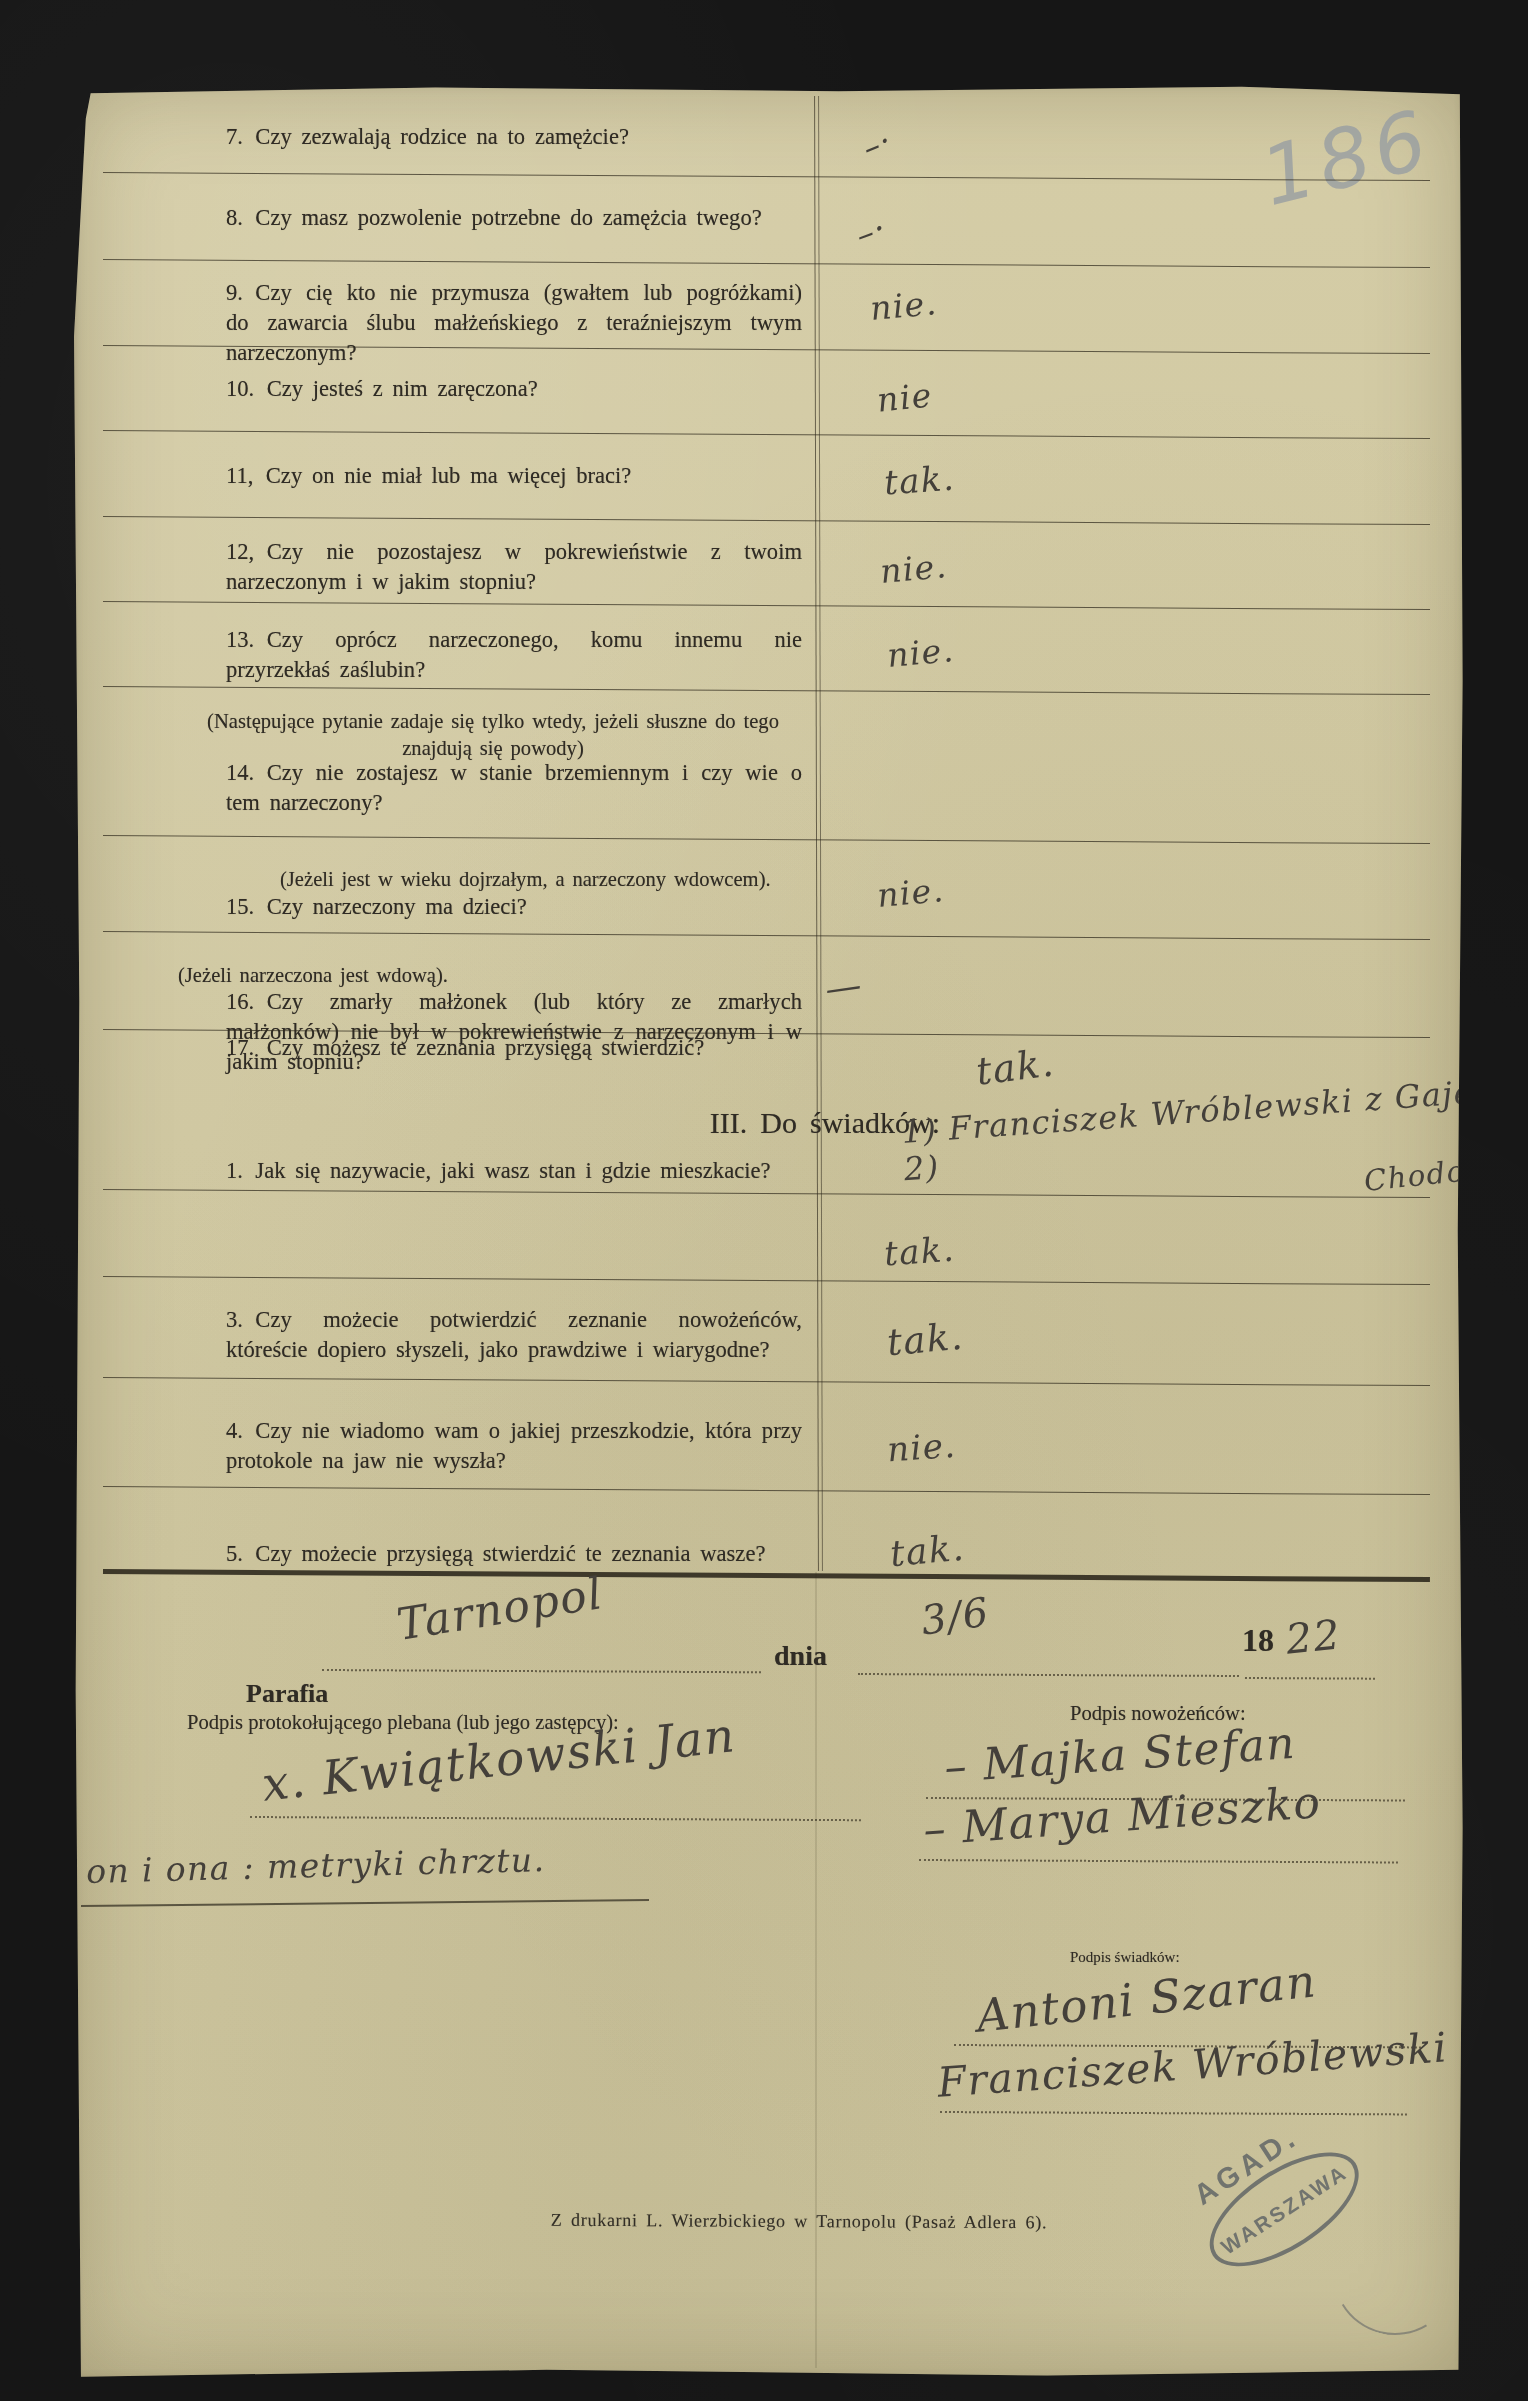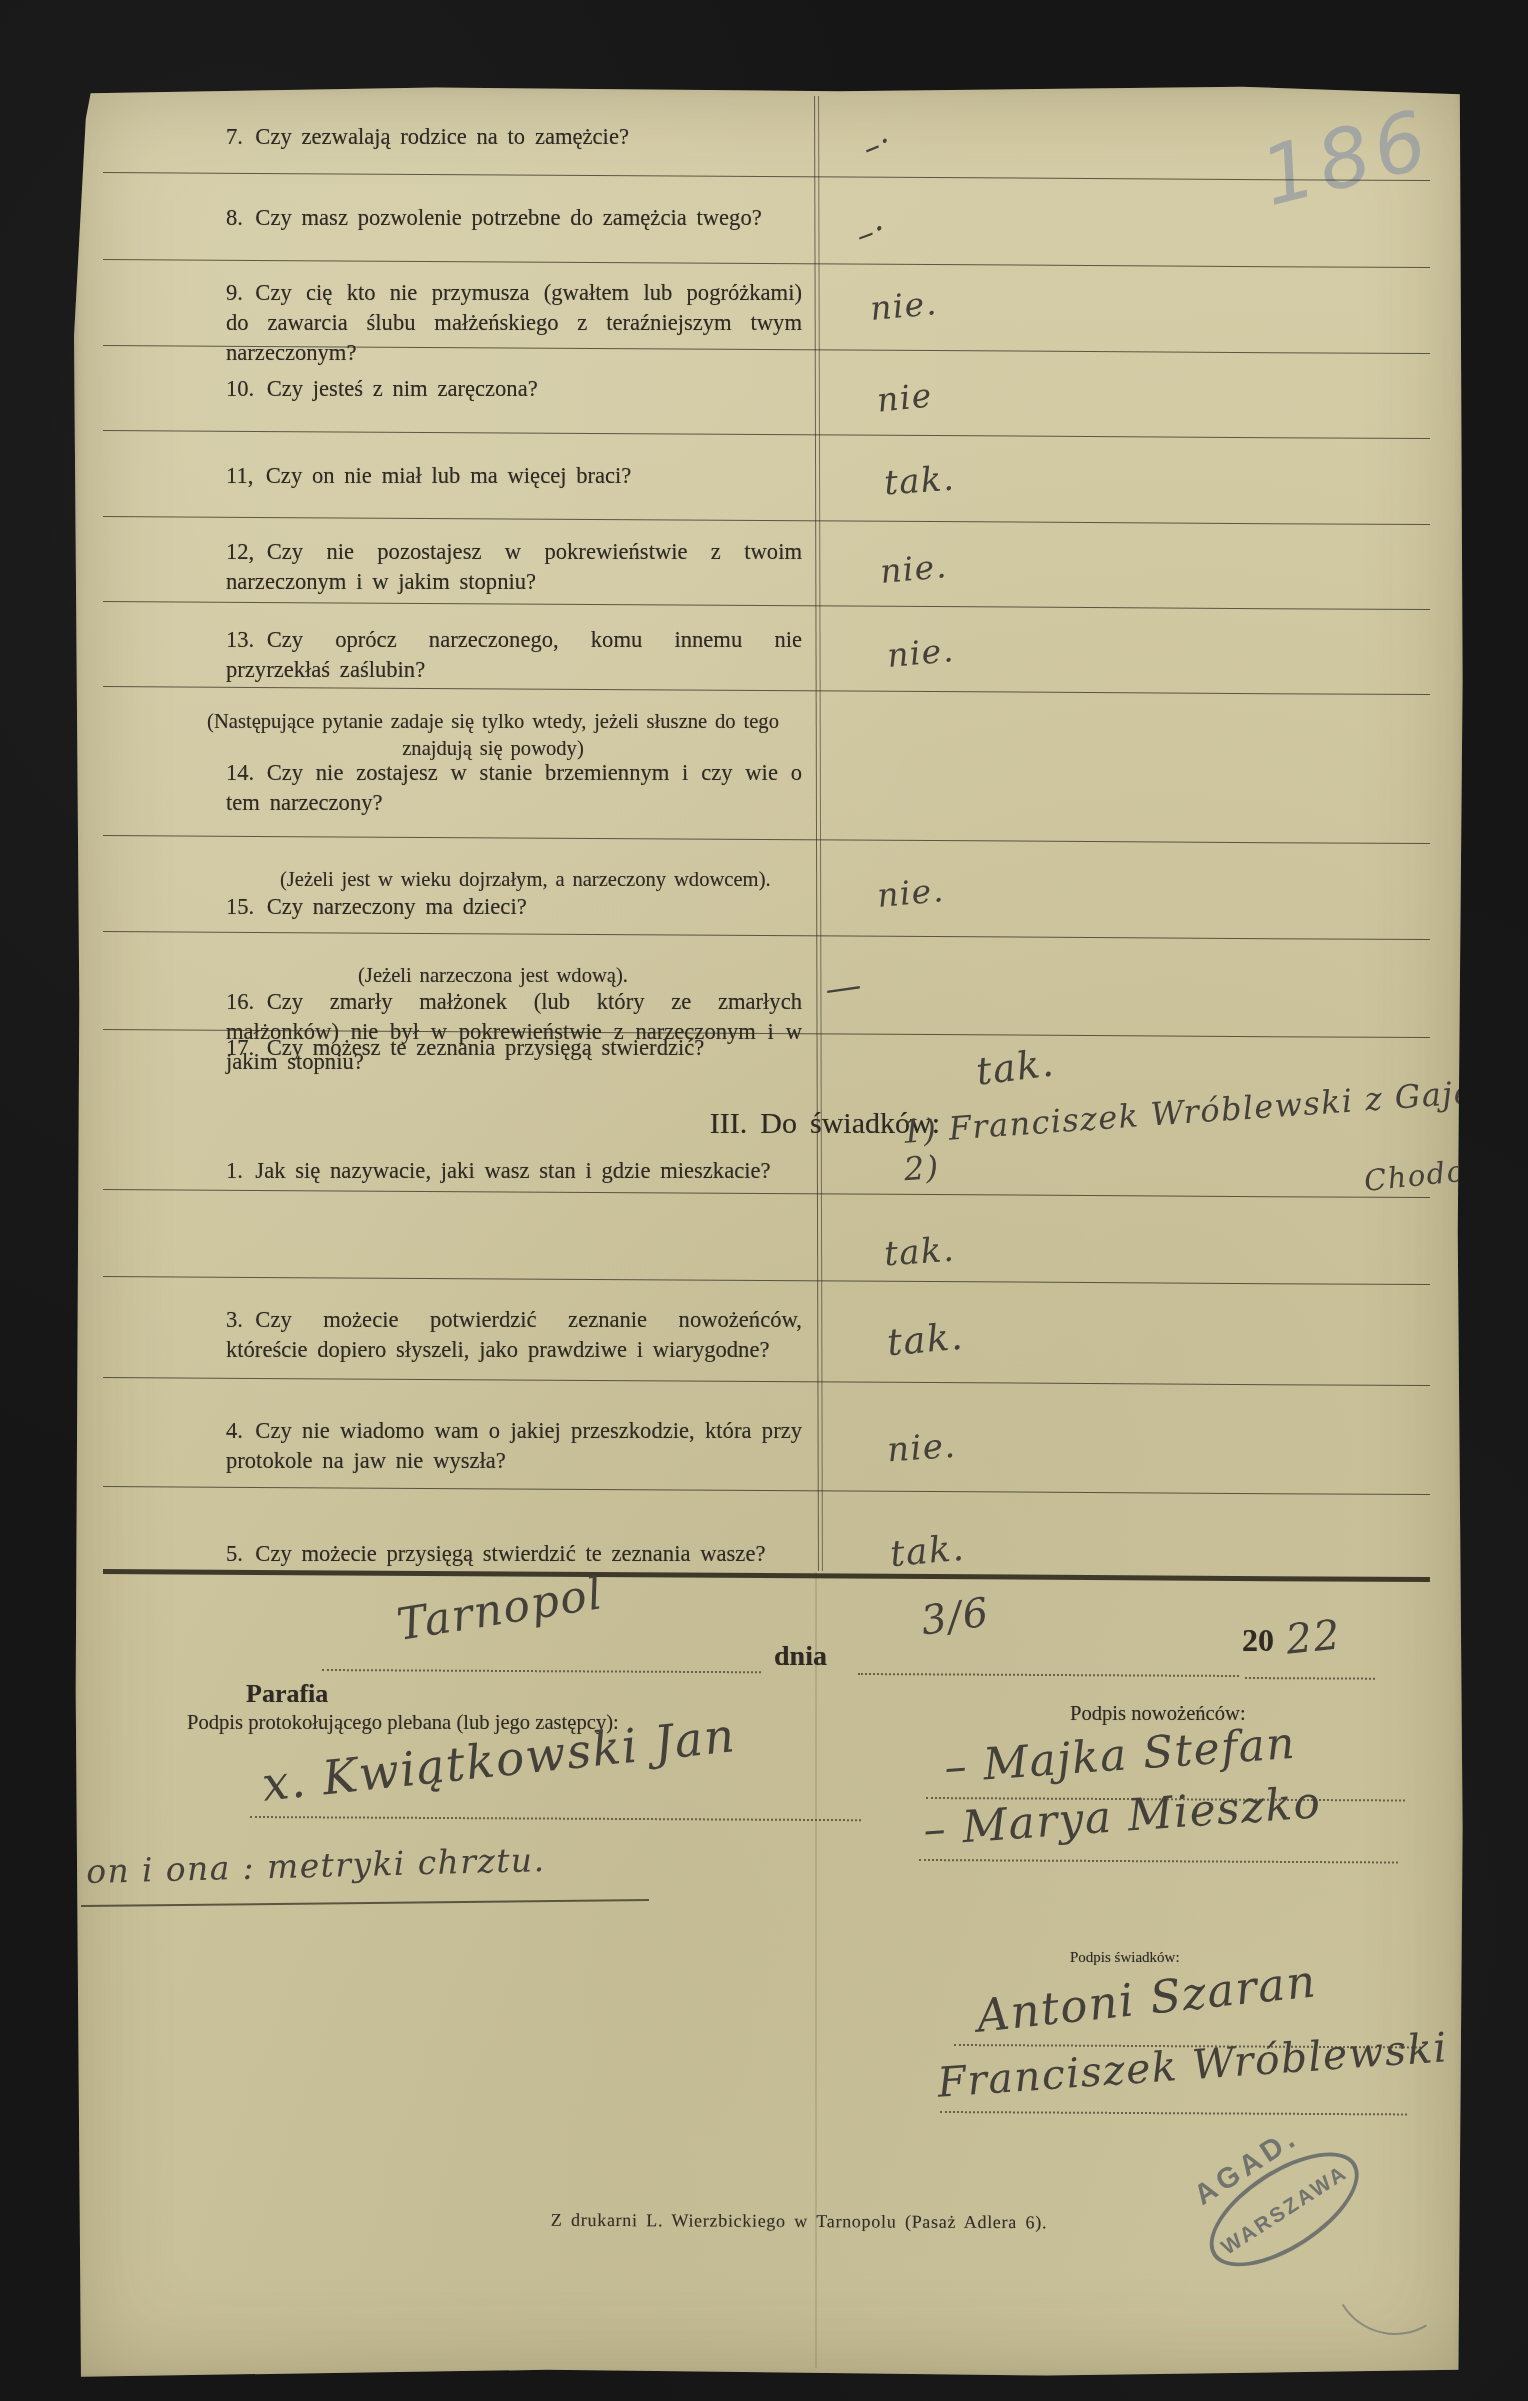--- a/index.html
+++ b/index.html
@@ -114,21 +114,21 @@
     </div>
     <div class="hline" style="top:751px"></div>
 
     <div class="qnote" style="top:782px;left:206px;width:535px">(Jeżeli jest w wieku dojrzałym, a narzeczony wdowcem).</div>
     <div class="q" style="top:808px">
       <span class="qnum">15.</span><span>Czy narzeczony ma dzieci?</span>
     </div>
     <div class="hw" style="top:789px;left:803px;font-size:33px;transform:rotate(-5deg)">nie.</div>
     <div class="hline" style="top:847px"></div>
 
-    <div class="qnote" style="top:878px;left:110px;width:618px;text-align:center">(Jeżeli narzeczona jest wdową).</div>
+    <div class="qnote" style="top:878px;left:104px;width:618px;text-align:left">(Jeżeli narzeczona jest wdową).</div>
     <div class="q" style="top:903px">
       <span class="qnum">16.</span><span>Czy zmarły małżonek (lub który ze zmarłych małżonków) nie był w pokrewieństwie z narzeczonym i w jakim stopniu?</span>
     </div>
     <div class="hw" style="top:882px;left:751px;font-size:36px;transform:rotate(-8deg)">—</div>
     <div class="hline" style="top:945px"></div>
 
     <div class="q" style="top:949px">
       <span class="qnum">17.</span><span>Czy możesz te zeznania przysięgą stwierdzić?</span>
     </div>
     <div class="hw" style="top:961px;left:902px;font-size:38px;transform:rotate(-7deg)">tak.</div>
@@ -165,21 +165,21 @@
     <div class="hline thick" style="top:1485px"></div>
 
     <div class="lbl" style="top:1595px;left:172px;font-size:26px;font-weight:bold">Parafia</div>
     <div class="hw" style="top:1499px;left:322px;font-size:44px;transform:rotate(-9deg)">Tarnopol</div>
     <div class="dots" style="top:1582px;left:248px;width:439px"></div>
 
     <div class="lbl" style="top:1556px;left:700px;font-size:28px;font-weight:bold">dnia</div>
     <div class="hw" style="top:1509px;left:847px;font-size:40px;transform:rotate(-8deg)">3/6</div>
     <div class="dots" style="top:1586px;left:784px;width:381px"></div>
 
-    <div class="lbl" style="top:1538px;left:1168px;font-size:32px;font-weight:bold">20</div>
+    <div class="lbl" style="top:1538px;left:1168px;font-size:32px;font-weight:bold">18</div>
     <div class="hw" style="top:1529px;left:1212px;font-size:41px;transform:rotate(-6deg)">22</div>
     <div class="dots" style="top:1590px;left:1171px;width:130px"></div>
 
     <div class="lbl" style="top:1627px;left:113px;font-size:20.6px">Podpis protokołującego plebana (lub jego zastępcy):</div>
     <div class="hw" style="top:1648px;left:187px;font-size:47px;transform:rotate(-6deg)">x. Kwiątkowski Jan</div>
     <div class="dots" style="top:1729px;left:176px;width:611px"></div>
 
     <div class="hw" style="top:1762px;left:12.4px;font-size:33px;transform:rotate(-1.5deg)">on i ona : metryki chrztu.</div>
     <div class="note-underline"></div>
 

